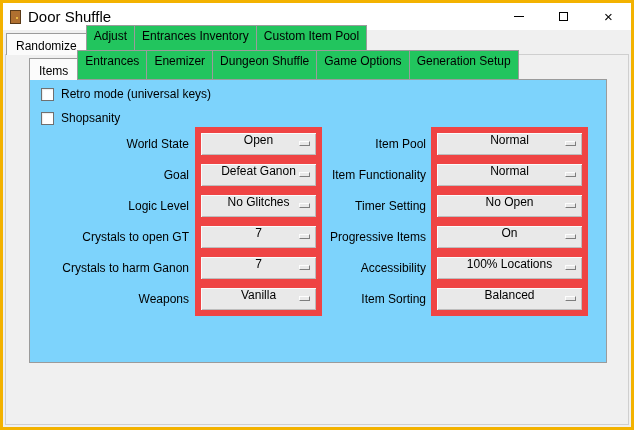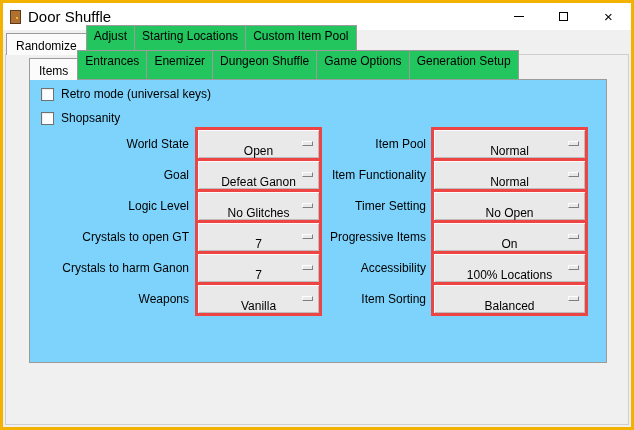--- a/index.html
+++ b/index.html
@@ -42,23 +42,23 @@
   .check-label { margin-left:7px; }
 
   
   .fields { position:absolute; top:53px; }
   .fields-left  { left:0; }
   .fields-right { left:297px; }
   .frow { display:flex; align-items:center; height:22px; margin-bottom:9px; }
   .flabel { text-align:right; line-height:22px; }
   .fields-left  .flabel { width:165px; padding-right:6px; }
   .fields-right .flabel { width:104px; padding-right:5px; }
-  .dropdown { position:relative; height:34px; background:#e9e9e9; border:3px solid #ef4444;
+  .dropdown { position:relative; height:34px; background:#e9e9e9; border:6px solid #ef4444;
               box-shadow:inset 1px 1px 0 #fbfbfb, inset -1px -1px 0 #bdbdbd;
-              display:flex; align-items:flex-end; justify-content:center; cursor:default; }
+              display:flex; align-items:flex-start; justify-content:center; cursor:default; }
   .fields-left  .dropdown { width:127px; }
   .fields-right .dropdown { width:157px; }
   .dd-indicator { position:absolute; right:6px; top:50%; margin-top:-3px; width:11px; height:5px;
                   background:#e9e9e9; border:1px solid; border-color:#fdfdfd #7e7e7e #7e7e7e #fdfdfd; }
 
   
   .abslbl { position:absolute; line-height:14px; }
   .entry { position:absolute; background:#fff; border:1px solid #7a7a7a; font-size:12px;
            padding:0 3px; font-family:inherit; height:20px; outline:none; }
   .spin { position:absolute; background:#fff; border:1px solid #7a7a7a; height:20px; display:flex; }
@@ -93,21 +93,21 @@
       </div>
       <div class="winbtn">
         <span class="close-glyph">×</span>
       </div>
     </div>
   </div>
 
   <div class="tabbar outer-tabs">
     <div class="tab selected">Randomize</div>
     <div class="tab">Adjust</div>
-    <div class="tab">Starting Locations</div>
+    <div class="tab">Entrances Inventory</div>
     <div class="tab">Custom Item Pool</div>
   </div>
 
   <div class="outer-pane"></div>
 
   <div class="tabbar inner-tabs">
     <div class="tab selected">Items</div>
     <div class="tab">Entrances</div>
     <div class="tab">Enemizer</div>
     <div class="tab">Dungeon Shuffle</div>

